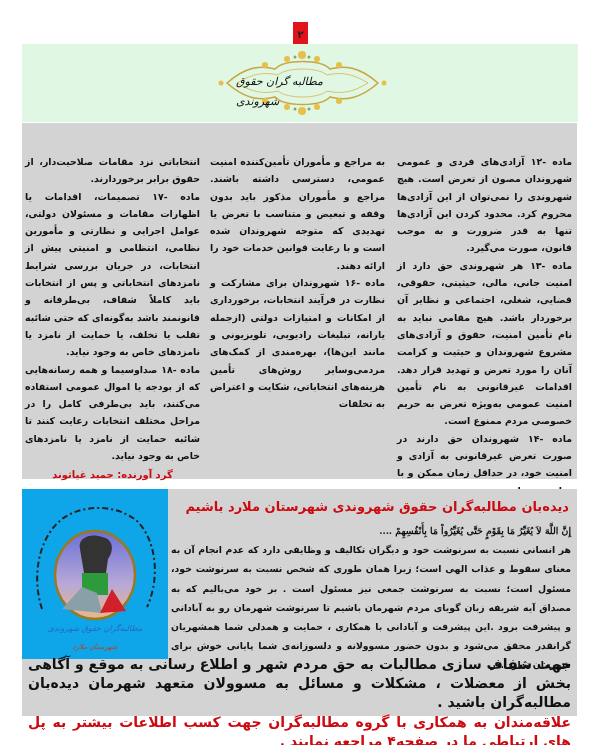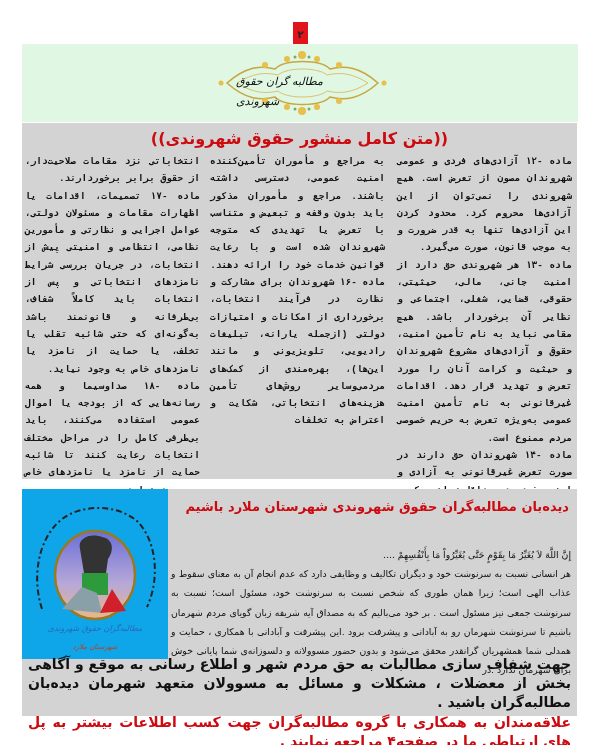--- a/index.html
+++ b/index.html
@@ -4,31 +4,31 @@
 <style>
   html,body{margin:0;padding:0;background:#fff;}
   body{width:604px;height:745px;position:relative;overflow:hidden;font-family:"DejaVu Sans",sans-serif;}
   .page{position:absolute;left:0;top:0;width:604px;height:745px;background:#fff;}
   .page-num{position:absolute;left:293px;top:22px;width:15px;height:22px;background:#e0141a;color:#222;font-size:10px;font-weight:bold;text-align:center;line-height:26px;}
   .header-band{position:absolute;left:22px;top:44px;width:556px;height:78px;background:#dff7e3;}
   .ornament{position:absolute;left:215px;top:47px;width:175px;height:72px;}
   .banner-title{position:absolute;left:236px;top:72px;width:130px;height:20px;font-family:"DejaVu Serif",serif;font-style:italic;font-size:11px;color:#111;text-align:left;direction:rtl;line-height:20px;}
   .article{position:absolute;left:22px;top:123px;width:555px;height:356px;background:#d3d3d3;}
   .article-title{position:absolute;left:0;top:3px;width:555px;text-align:center;direction:rtl;color:#cc0a10;font-weight:bold;font-size:16px;line-height:26px;}
-  .col{position:absolute;top:30px;direction:rtl;text-align:justify;font-size:9.4px;line-height:17.3px;color:#111;font-weight:bold;font-family:Liberation Mono, monospace;}
+  .col{position:absolute;top:30px;direction:rtl;text-align:justify;font-size:9.4px;line-height:17.3px;color:#111;font-weight:bold;}
   .col p{margin:0;}
   .col1{left:375px;width:175px;}
   .col2{left:188px;width:175px;}
   .col3{left:3px;width:175px;}
   .credit{color:#cc0a10;font-size:10px;text-align:center;margin-top:2px !important;}
   .box2{position:absolute;left:22px;top:489px;width:555px;height:227px;background:#d3d3d3;}
   .logo{position:absolute;left:0;top:0;width:146px;height:170px;background:#0ea5e9;}
   .logo svg{position:absolute;left:0;top:0;}
   .box2-title{position:absolute;right:8px;top:6px;width:400px;direction:rtl;text-align:right;color:#cc0a10;font-weight:bold;font-size:13px;line-height:24px;padding-left:21px;}
-  .box2-body{position:absolute;right:6px;top:32px;width:400px;direction:rtl;text-align:justify;font-size:9.3px;line-height:19.2px;color:#111;font-weight:normal;margin-top:24px;}
+  .box2-body{position:absolute;right:6px;top:32px;width:400px;direction:rtl;text-align:justify;font-size:9.3px;line-height:19.2px;color:#111;font-weight:bold;}
   .box2-body p{margin:0;}
   .box2-wide{position:absolute;right:6px;top:166px;width:543px;direction:rtl;text-align:justify;font-size:14px;line-height:19.2px;color:#111;font-weight:bold;}
   .box2-wide p{margin:0;}
   .box2-wide .red{color:#cc0a10;}
   .verse{font-family:"DejaVu Serif",serif;}
 </style>
 </head>
 <body>
 
 <div class="page">
@@ -59,21 +59,20 @@
     <g fill="#7fa860">
       <circle cx="80" cy="10" r="1.5"></circle>
         <circle cx="94" cy="10" r="1.5"></circle>
       <circle cx="80" cy="62" r="1.5"></circle>
         <circle cx="94" cy="62" r="1.5"></circle>
     </g>
   </svg>
   <div class="banner-title">مطالبه گران حقوق شهروندی</div>
 
   <div class="article">
-    <div class="article-title">((متن کامل منشور حقوق شهروندی))</div>
 
     <div class="col col1">
       <p>ماده -۱۲ آزادی‌های فردی و عمومی شهروندان مصون از تعرض است. هیچ شهروندی را نمی‌توان از این آزادی‌ها محروم کرد. محدود کردن این آزادی‌ها تنها به قدر ضرورت و به موجب قانون، صورت می‌گیرد.</p>
       <p>ماده -۱۳ هر شهروندی حق دارد از امنیت جانی، مالی، حیثیتی، حقوقی، قضایی، شغلی، اجتماعی و نظایر آن برخوردار باشد. هیچ مقامی نباید به نام تأمین امنیت، حقوق و آزادی‌های مشروع شهروندان و حیثیت و کرامت آنان را مورد تعرض و تهدید قرار دهد. اقدامات غیرقانونی به نام تأمین امنیت عمومی به‌ویژه تعرض به حریم خصوصی مردم ممنوع است.</p>
       <p>ماده -۱۴ شهروندان حق دارند در صورت تعرض غیرقانونی به آزادی و امنیت خود، در حداقل زمان ممکن و با نهایت سهولت</p>
     </div>
     <div class="col col2">
       <p>به مراجع و مأموران تأمین‌کننده امنیت عمومی، دسترسی داشته باشند. مراجع و مأموران مذکور باید بدون وقفه و تبعیض و متناسب با تعرض یا تهدیدی که متوجه شهروندان شده است و با رعایت قوانین خدمات خود را ارائه دهند.</p>
       <p>ماده -۱۶ شهروندان برای مشارکت و نظارت در فرآیند انتخابات، برخورداری از امکانات و امتیازات دولتی (ازجمله یارانه، تبلیغات رادیویی، تلویزیونی و مانند این‌ها)، بهره‌مندی از کمک‌های مردمی‌وسایر روش‌های تأمین هزینه‌های انتخاباتی، شکایت و اعتراض به تخلفات</p>
     </div>

